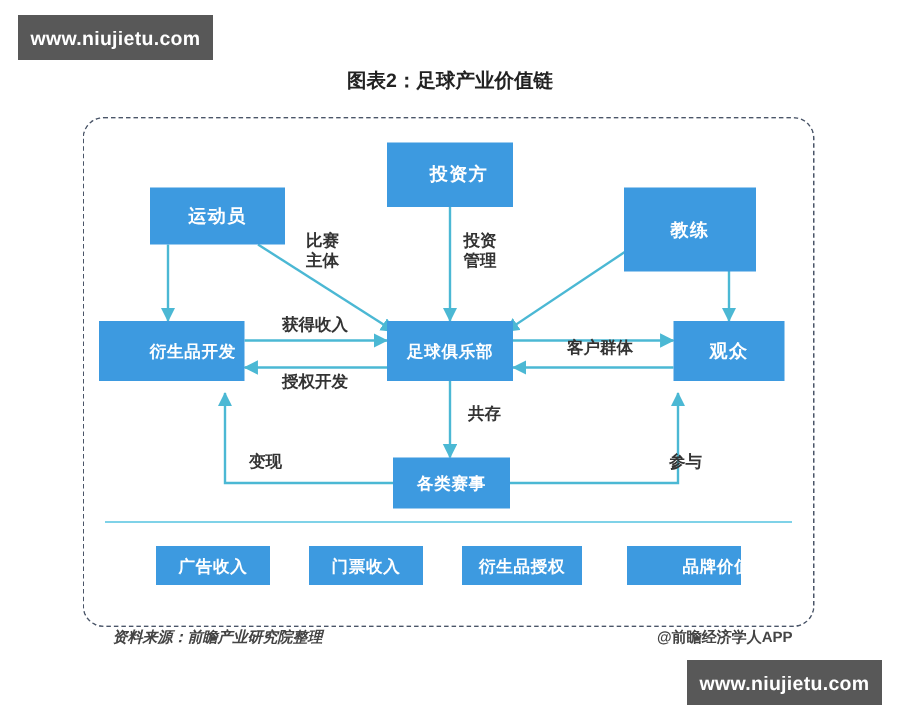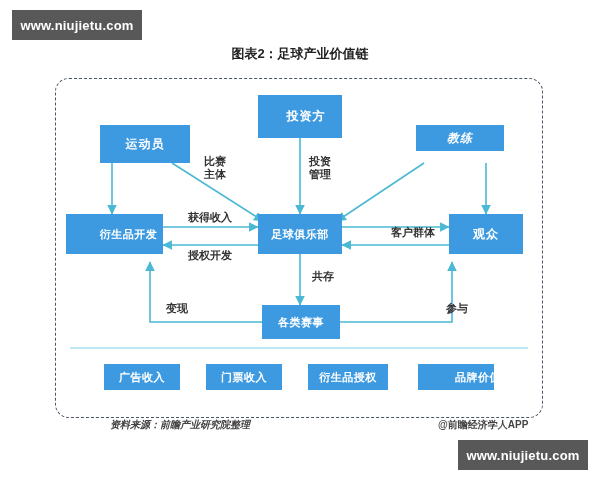--- a/index.html
+++ b/index.html
@@ -61,21 +61,21 @@
   }
 
   .src{
     position:absolute;
     font-size:10px;
     font-style:italic;
     font-weight:bold;
     color:#444444;
     white-space:nowrap;
   }
-  #src-left{left:75px;top:418px;margin-left:35px;}
+  #src-left{left:75px;top:418px;}
   #src-right{left:438px;top:418px;font-style:normal;}
 </style>
 </head>
 <body>
 
 <div class="wm" id="wm-top">www.niujietu.com</div>
 <div class="wm" id="wm-bottom">www.niujietu.com</div>
 
 <div id="title">图表2：足球产业价值链</div>
 
@@ -118,21 +118,21 @@
 </svg>
 
 <div class="node" style="left:258px;top:95px;width:84px;height:43px;padding-left:12px;">
   <span>投资方</span>
 </div>
 
 <div class="node" style="left:100px;top:125px;width:90px;height:38px;">
   <span>运动员</span>
 </div>
 
-<div class="node" style="left:416px;top:125px;width:88px;height:26px;font-style:italic;">
+<div class="node" style="left:416px;top:125px;width:88px;height:56px;">
   <span>教练</span>
 </div>
 
 <div class="node small" style="left:66px;top:214px;width:97px;height:40px;padding-left:28px;">
   <span>衍生品开发</span>
 </div>
 
 <div class="node small" style="left:258px;top:214px;width:84px;height:40px;">
   <span>足球俱乐部</span>
 </div>
@@ -152,21 +152,21 @@
 
 <div class="elabel" style="left:303px;top:155px;width:34px;">
   <div>投资</div>
   <div>管理</div>
 </div>
 
 <div class="elabel" style="left:170px;top:211px;width:80px;">获得收入</div>
 
 <div class="elabel" style="left:170px;top:249px;width:80px;text-align:center;">授权开发</div>
 
-<div class="elabel" style="left:373px;top:226px;width:80px;">客户群体</div>
+<div class="elabel" style="left:360px;top:226px;width:80px;">客户群体</div>
 
 <div class="elabel" style="left:306px;top:270px;width:34px;">共存</div>
 
 <div class="elabel" style="left:160px;top:302px;width:34px;">变现</div>
 
 <div class="elabel" style="left:405px;top:302px;width:34px;margin-left:35px;">参与</div>
 
 <div class="node small" style="left:104px;top:364px;width:76px;height:26px;">
   <span>广告收入</span>
 </div>

